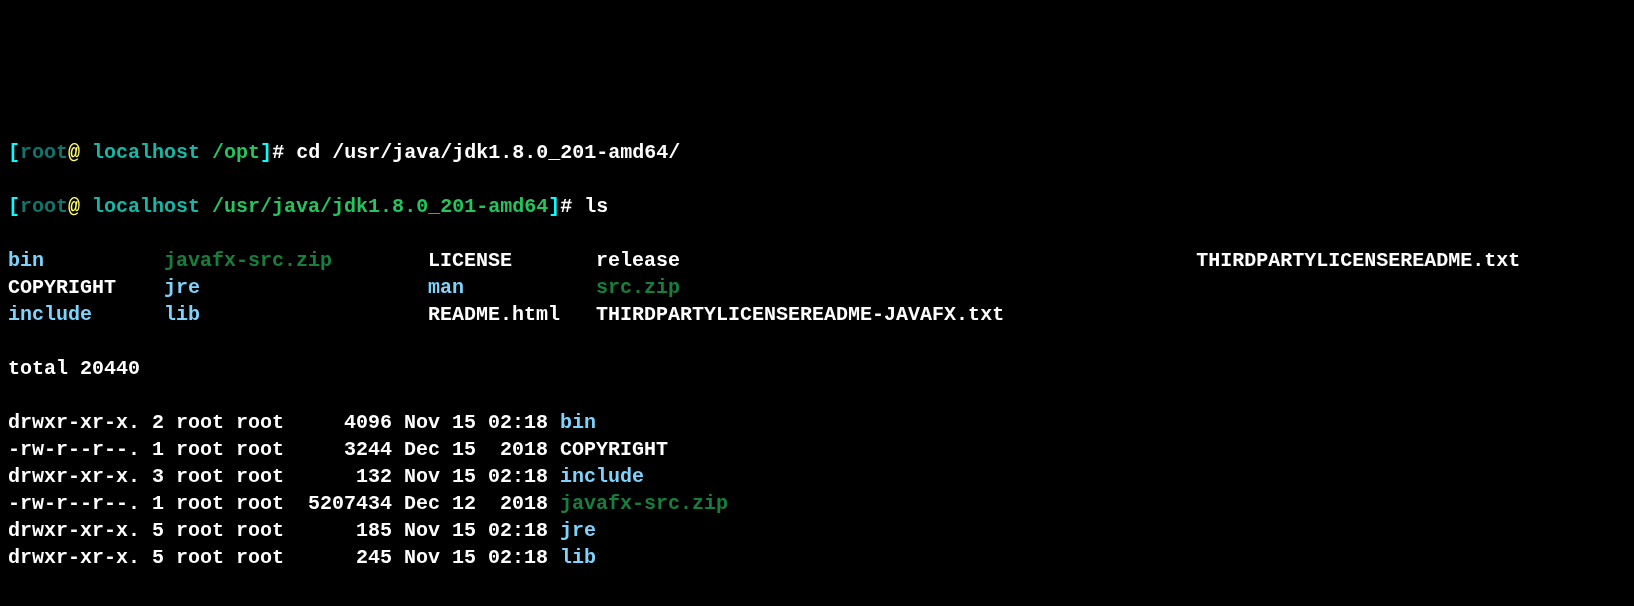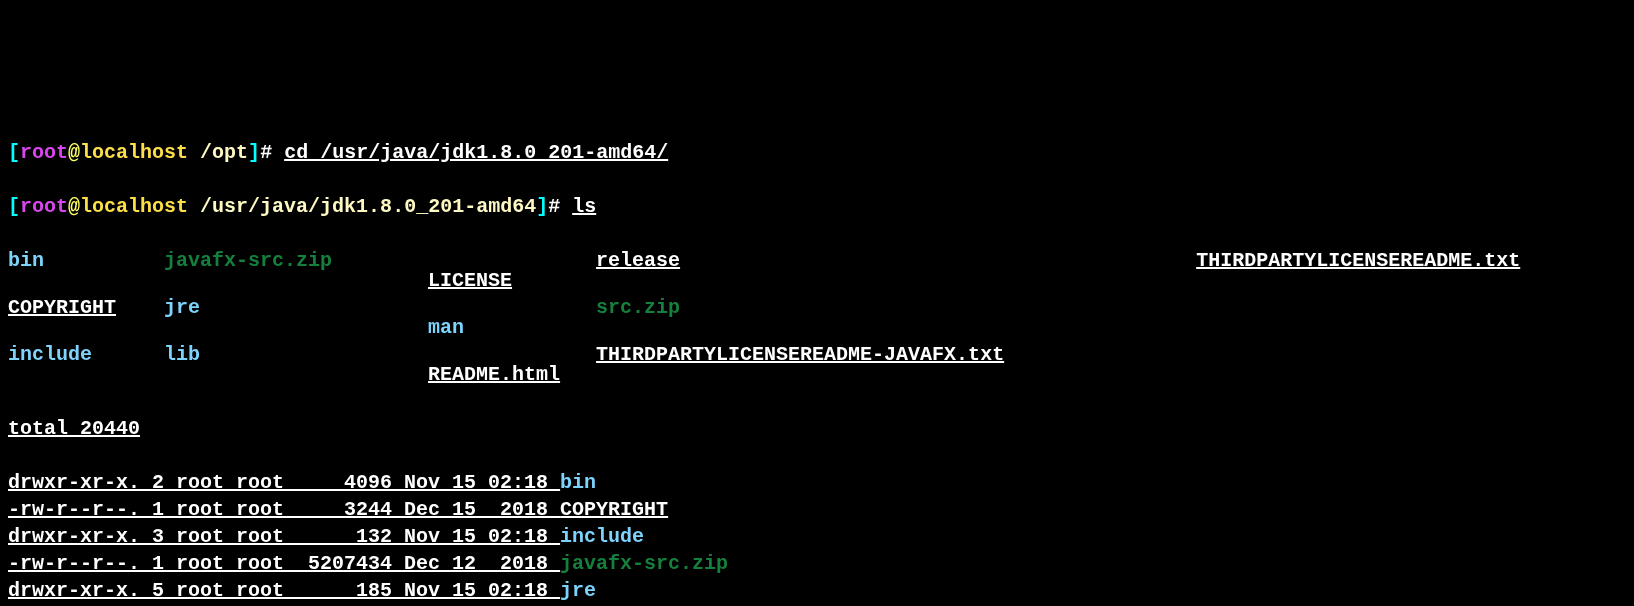--- a/index.html
+++ b/index.html
@@ -15,56 +15,56 @@
       overflow-x: auto;
       width: 1634px;
     }
     .terminal {
       padding: 4px 8px;
     }
     .c-bracket {
       color: #00ffff;
     }
     .c-root {
-      color: #d946ef;
+      color: #0f766e;
     }
     .c-at {
       color: #ffff66;
     }
     .c-host {
-      color: #fde047;
+      color: #14b8a6;
+      padding-left: 12px;
     }
     .c-path {
-      color: #fef9c3;
+      color: #22c55e;
     }
     .c-dollar {
       color: #ffffff;
     }
     .c-dir {
       color: #7dd3fc;
     }
     .c-zip {
       color: #15803d;
     }
     .c-white {
       color: #ffffff;
-      text-decoration: underline;
     }
     .line {
       display: block;
     }
     .row {
       display: flex;
     }
     .col {
       display: inline-block;
     }
     .col1 { width: 13ch; }
     .col2 { width: 22ch; }
-    .col3 { width: 14ch; margin-top: 20px; }
+    .col3 { width: 14ch; }
     .col4 { width: 50ch; }
     .col5 { width: 35ch; }
   </style>
 </head>
 <body>
 
 
 
 <div class="terminal">
 <span class="line"><span class="c-bracket">[</span><span class="c-root">root</span><span class="c-at">@</span><span class="c-host">localhost</span> <span class="c-path">/opt</span><span class="c-bracket">]</span><span class="c-dollar"># </span><span class="c-white">cd /usr/java/jdk1.8.0_201-amd64/</span></span>

